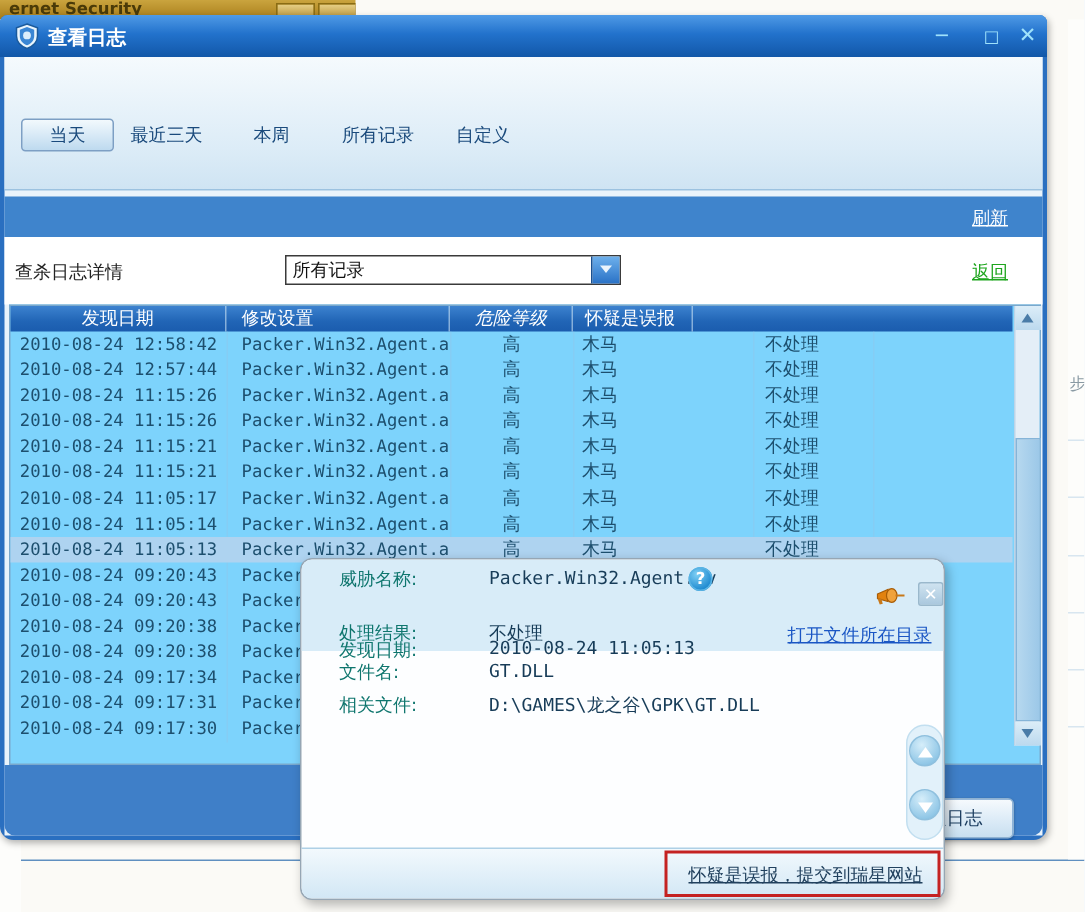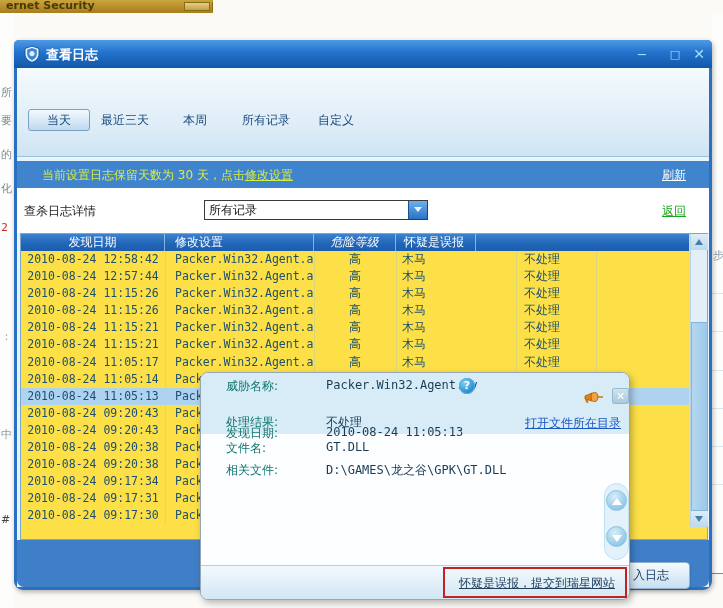--- a/index.html
+++ b/index.html
@@ -2,34 +2,34 @@
 <html><head>
 <meta charset="utf-8">
 <style>
   * { margin:0; padding:0; box-sizing:border-box; }
   html,body { width:723px; height:608px; overflow:hidden; }
   body { font-family:"DejaVu Sans", sans-serif; font-size:12px; background:#ffffff; }
   #stage { position:relative; width:723px; height:608px; background:#fbfaf6; }
   .mono { font-family:"DejaVu Sans Mono", monospace; }
 
   
-  #gold-bar { position:absolute; left:0; top:0; width:213px; height:13px;
+  #gold-bar { position:absolute; left:0; top:0; width:237px; height:13px;
     background:linear-gradient(180deg,#caa43e,#a87d1a); overflow:hidden; }
   #gold-title { position:absolute; left:6px; top:-1px; font-size:11px; font-weight:bold; color:#4a3a08; }
   .gold-btn { position:absolute; top:2px; width:26px; height:9px; background:linear-gradient(180deg,#e6cf86,#c2a04a); border:1px solid #8a6c14; }
   #bg-line { position:absolute; left:0; top:573px; width:723px; height:1px; background:#5f8fc0; }
   #left-strip { position:absolute; left:0; top:13px; width:14px; height:595px; background:#fdfdfb; overflow:hidden; }
   #right-strip { position:absolute; left:712px; top:13px; width:11px; height:560px; background:#fdfdfb; overflow:hidden; }
   .frag { position:absolute; left:1px; font-size:11px; color:#6a7a84; }
   .rline { position:absolute; left:0; width:11px; height:1px; background:#d8e6f0; }
 
   
-  #dialog { position:absolute; left:14px; top:10px; width:698px; height:550px;
+  #dialog { position:absolute; left:0; top:10px; width:698px; height:550px;
     background:#2a6fc0; border-radius:5px 5px 9px 9px; z-index:10;
-    box-shadow:1px 2px 5px rgba(0,0,0,.3);margin-top:30px; }
+    box-shadow:1px 2px 5px rgba(0,0,0,.3); }
   #titlebar { position:absolute; left:0; top:0; width:100%; height:28px;
     background:linear-gradient(180deg,#4f9ae6 0%,#2272cc 45%,#1257a8 100%);
     border-radius:5px 5px 0 0; }
   #title-icon { position:absolute; left:9px; top:5px; width:18px; height:18px; }
   #title-text { position:absolute; left:32px; top:6px; color:#ffffff; font-weight:bold; font-size:13px; }
   .winbtn { position:absolute; top:7px; width:16px; height:15px; color:#9fe2fb; font-size:13px; font-weight:bold;
     text-align:center; line-height:15px; cursor:pointer; }
   #btn-min { left:620px; letter-spacing:0; }
   #btn-max { left:653px; font-size:11px; }
   #btn-close { left:677px; font-size:14px; }
@@ -59,21 +59,21 @@
     border:1px solid #3a3a3a; cursor:pointer; }
   #combo-value { position:absolute; left:4px; top:1px; color:#111; }
   #combo-btn { position:absolute; right:0; top:0; width:19px; height:18px;
     background:linear-gradient(180deg,#6db0ec,#2a72c6); border-left:1px solid #1a5090; }
   #combo-arrow { position:absolute; left:5px; top:6px; width:0; height:0;
     border-left:4px solid transparent; border-right:4px solid transparent; border-top:5px solid #eaf4fc; }
   #back-link { position:absolute; right:23px; top:15px; color:#1ea51e; text-decoration:underline; cursor:pointer; }
 
   
   #logtable { position:absolute; left:3px; top:165px; width:688px; height:307px;
-    background:#fde047; border:1px solid #7aa8cc; }
+    background:#7dd3fc; border:1px solid #7aa8cc; }
   #thead { position:absolute; left:0; top:0; width:668px; height:17px; display:flex;
     background:linear-gradient(180deg,#3c82cf 0%,#2165b6 60%,#1b5cae 100%); color:#ffffff; }
   .hc { height:17px; line-height:17px; border-right:1px solid rgba(220,238,250,.55); }
   #tbody { position:absolute; left:0; top:17px; width:668px; height:274px; }
   .vline { position:absolute; top:0; width:1px; height:274px; background:rgba(150,195,228,.35); }
   .trow { position:relative; display:flex; width:668px; height:17.1px; color:#1d4f6e; cursor:default; }
   .trow.selected { background:#aed3f0; }
   .c { height:17.1px; line-height:17px; white-space:nowrap; overflow:hidden; }
   .c1 { width:144px; text-align:center; font-family:"DejaVu Sans Mono",monospace; font-size:11.5px; }
   .c2 { width:149px; padding-left:10px; font-family:"DejaVu Sans Mono",monospace; font-size:11.5px; }
@@ -185,21 +185,20 @@
 
       <div id="tabzone">
         <div id="tab-active">当天</div>
         <span class="tab" id="tab-3d">最近三天</span>
         <span class="tab" id="tab-week">本周</span>
         <span class="tab" id="tab-all">所有记录</span>
         <span class="tab" id="tab-custom">自定义</span>
       </div>
 
       <div id="notice">
-        <span id="notice-text"><span>当前设置日志保留天数为 30 天，点击</span><span id="notice-link">修改设置</span></span>
         <span id="refresh">刷新</span>
       </div>
 
       <div id="filterrow">
         <span id="filter-label">查杀日志详情</span>
         <div id="combo">
           <span id="combo-value">所有记录</span>
           <span id="combo-btn">
               <span id="combo-arrow"></span>
             </span>

